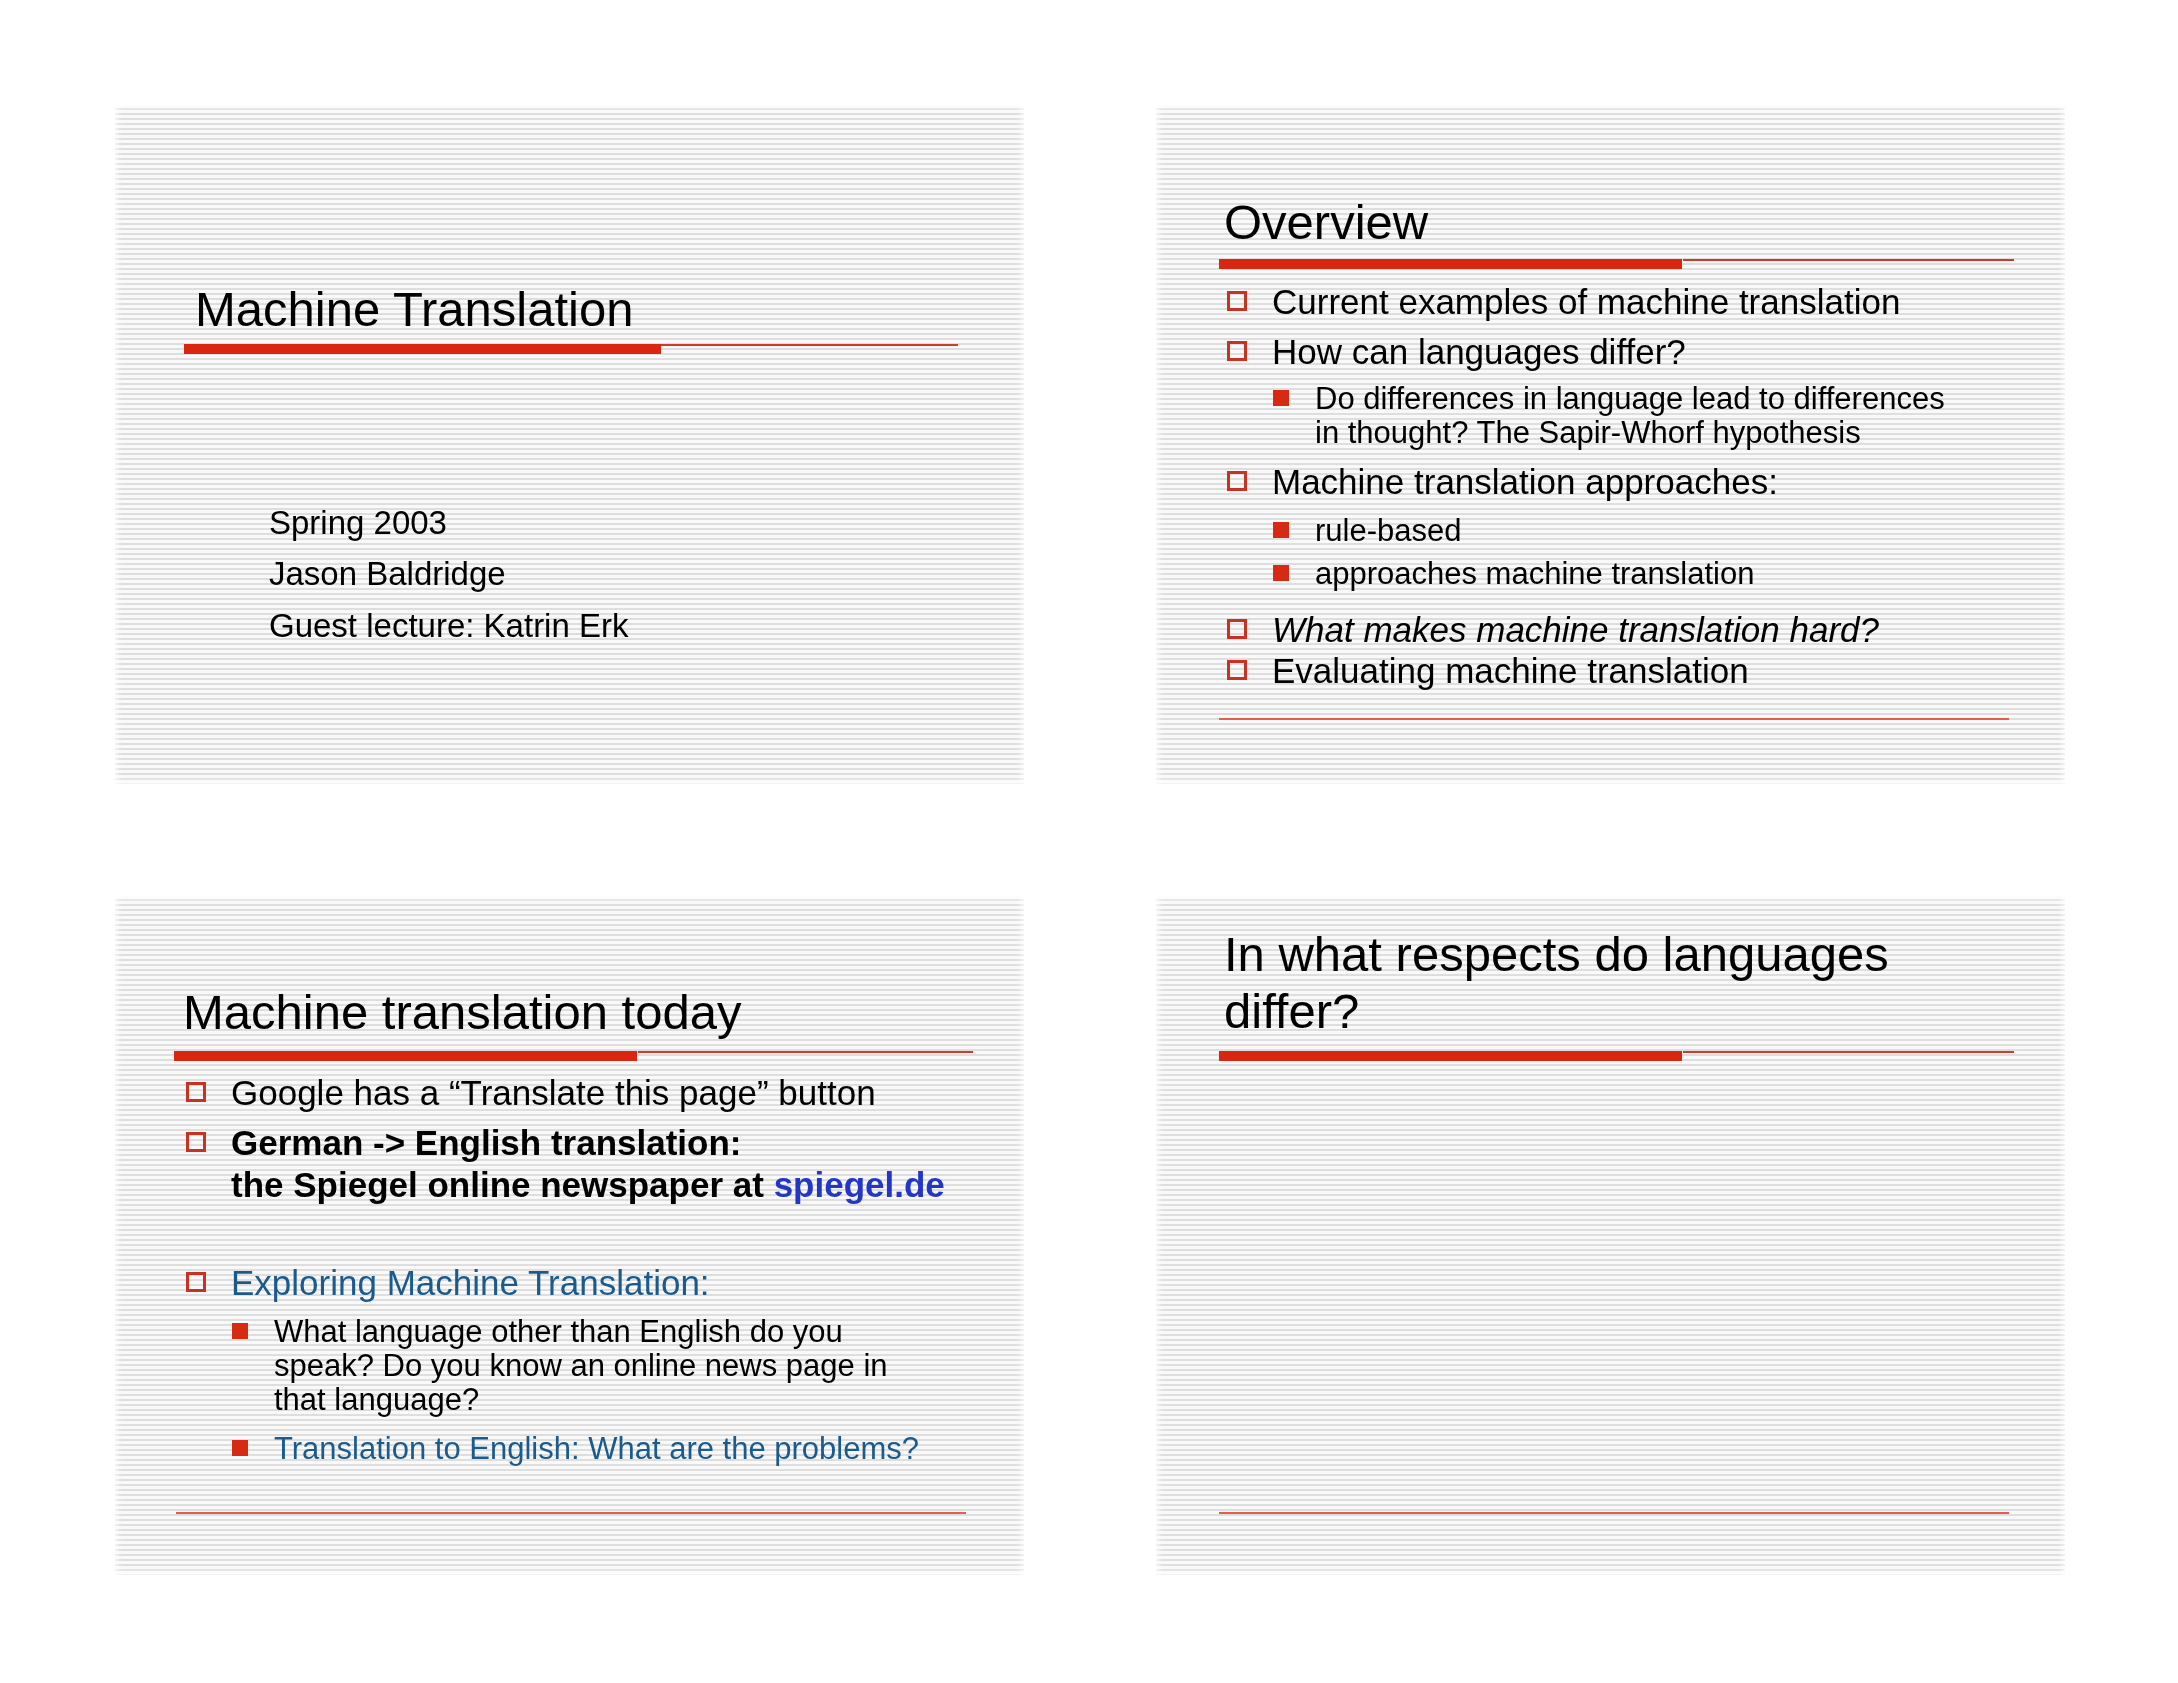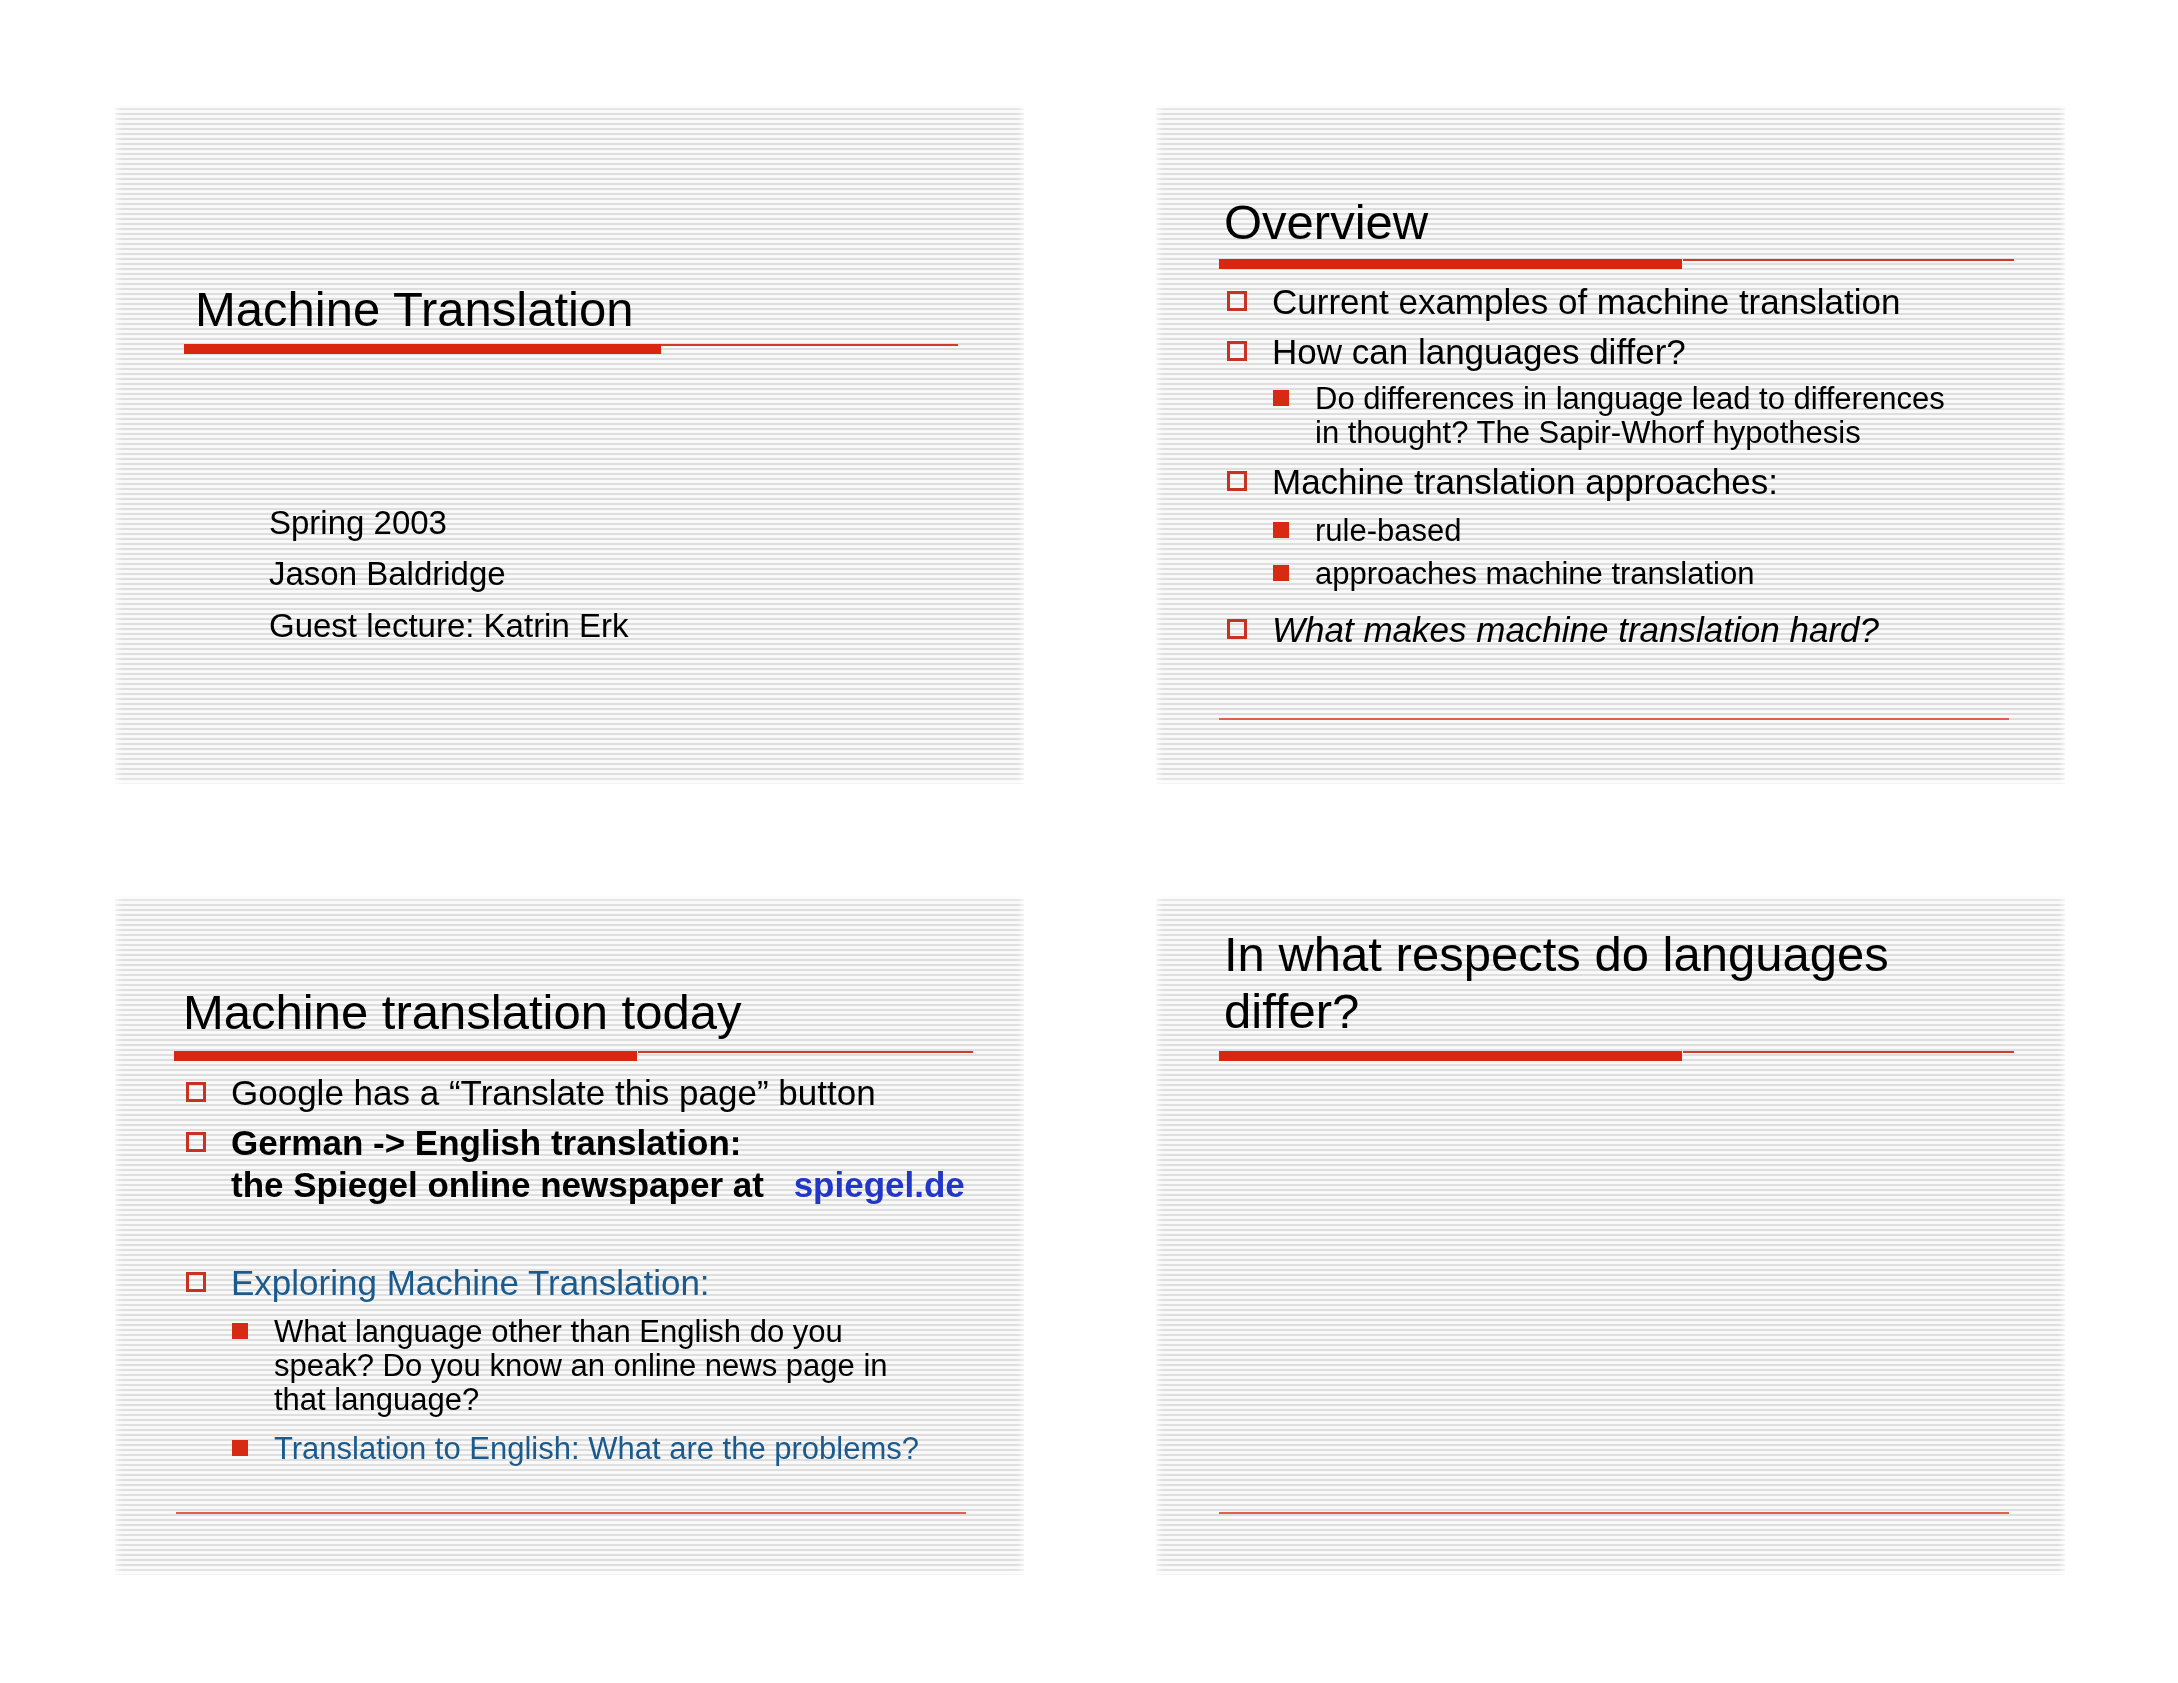--- a/index.html
+++ b/index.html
@@ -89,21 +89,21 @@
   }
   .box-solid {
     flex: 0 0 auto;
     width: 16px;
     height: 16px;
     background: #d72a12;
     margin-top: 8px;
     margin-right: 26px;
   }
   .txt { display: block; }
-  .link-blue { color: #2236c8; margin-left: 20px; }
+  .link-blue { color: #2236c8; }
   .teal { color: #1a5a8c; }
 </style>
 </head>
 <body>
 
 <div class="slide" id="slide-1">
   <div class="title" style="left:80px; top:176px;">Machine Translation</div>
   <div class="bar-thick" style="left:69px; top:239px; width:477px;"></div>
   <div class="bar-thin" style="left:546px; top:239px; width:297px;"></div>
 
@@ -140,20 +140,24 @@
     <span class="box-solid"></span>
     <span class="txt">rule-based</span>
   </div>
   <div class="bullet-l2" style="left:117px; top:452px;">
     <span class="box-solid"></span>
     <span class="txt">approaches machine translation</span>
   </div>
   <div class="bullet-l1" style="left:71px; top:504px;font-style:italic;">
     <span class="box-hollow"></span>
     <span class="txt">What makes machine translation hard?</span>
+  </div>
+  <div class="bullet-l1" style="left:71px; top:545px;">
+    <span class="box-hollow"></span>
+    <span class="txt">Evaluating machine translation</span>
   </div>
 
   <div class="rule-bottom" style="left:63px; top:613px; width:790px;"></div>
 </div>
 
 <div class="slide" id="slide-3">
   <div class="title" style="left:68px; top:88px;">Machine translation today</div>
   <div class="bar-thick" style="left:59px; top:155px; width:463px;"></div>
   <div class="bar-thin" style="left:523px; top:155px; width:335px;"></div>
 

